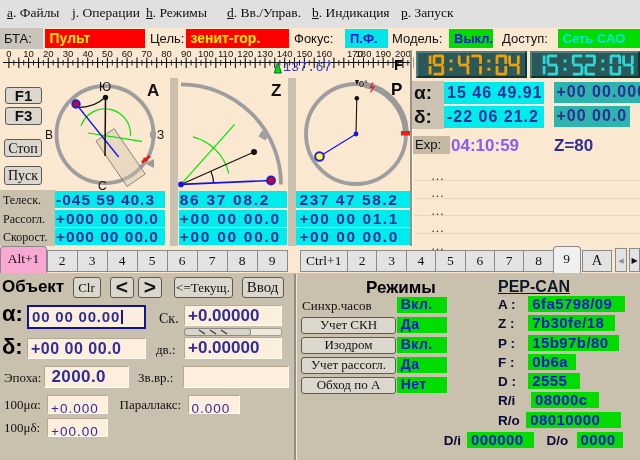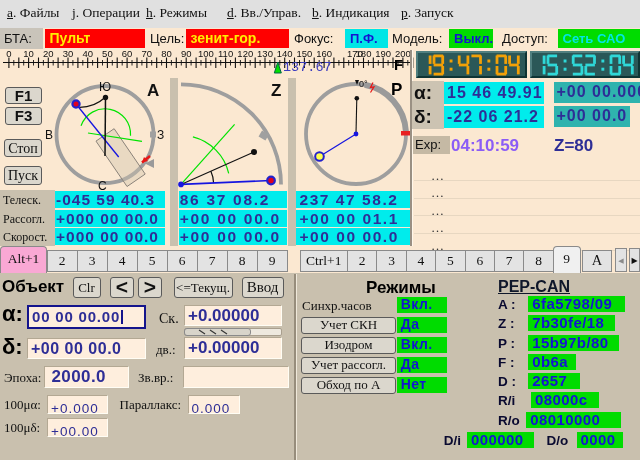--- a/index.html
+++ b/index.html
@@ -369,20 +369,20 @@
 <div class="gbox" style="left:396.8px;top:377.4px;width:50px;height:16px;line-height:15px;">Нет</div>
 <div style="position:absolute;left:498px;top:296.9px;font:bold 13.5px 'Liberation Sans',sans-serif;color:#0a0a30;">A :</div>
 <div class="gbox" style="left:528.3px;top:295.9px;width:96.4px;height:16px;line-height:15px;font-size:15px;">6fa5798/09</div>
 <div style="position:absolute;left:498px;top:316.2px;font:bold 13.5px 'Liberation Sans',sans-serif;color:#0a0a30;">Z :</div>
 <div class="gbox" style="left:528.3px;top:315.2px;width:86.4px;height:16px;line-height:15px;font-size:15px;">7b30fe/18</div>
 <div style="position:absolute;left:498px;top:335.5px;font:bold 13.5px 'Liberation Sans',sans-serif;color:#0a0a30;">P :</div>
 <div class="gbox" style="left:528.3px;top:334.5px;width:90.4px;height:16px;line-height:15px;font-size:15px;">15b97b/80</div>
 <div style="position:absolute;left:498px;top:354.8px;font:bold 13.5px 'Liberation Sans',sans-serif;color:#0a0a30;">F :</div>
 <div class="gbox" style="left:528.3px;top:353.8px;width:48.2px;height:16px;line-height:15px;font-size:15px;">0b6a</div>
 <div style="position:absolute;left:498px;top:374.1px;font:bold 13.5px 'Liberation Sans',sans-serif;color:#0a0a30;">D :</div>
-<div class="gbox" style="left:528.3px;top:373.1px;width:52.2px;height:16px;line-height:15px;font-size:15px;">2657</div>
+<div class="gbox" style="left:528.3px;top:373.1px;width:52.2px;height:16px;line-height:15px;font-size:15px;">2555</div>
 <div style="position:absolute;left:498px;top:393.4px;font:bold 13.5px 'Liberation Sans',sans-serif;color:#0a0a30;">R/i</div>
 <div class="gbox" style="left:531px;top:392.4px;width:67.6px;height:16px;line-height:15px;font-size:15px;">08000c</div>
 <div style="position:absolute;left:498px;top:412.7px;font:bold 13.5px 'Liberation Sans',sans-serif;color:#0a0a30;">R/o</div>
 <div class="gbox" style="left:526.3px;top:411.7px;width:94.4px;height:16px;line-height:15px;font-size:15px;">08010000</div>
 <div style="position:absolute;left:443.8px;top:433px;font:bold 13.5px 'Liberation Sans',sans-serif;color:#0a0a30;">D/i</div>
 <div class="gbox" style="left:467px;top:431.7px;width:67.3px;height:16px;line-height:15px;font-size:15px;">000000</div>
 <div style="position:absolute;left:546.4px;top:433px;font:bold 13.5px 'Liberation Sans',sans-serif;color:#0a0a30;">D/o</div>
 <div class="gbox" style="left:576.5px;top:431.7px;width:46.2px;height:16px;line-height:15px;font-size:15px;">0000</div>
 </body></html>

